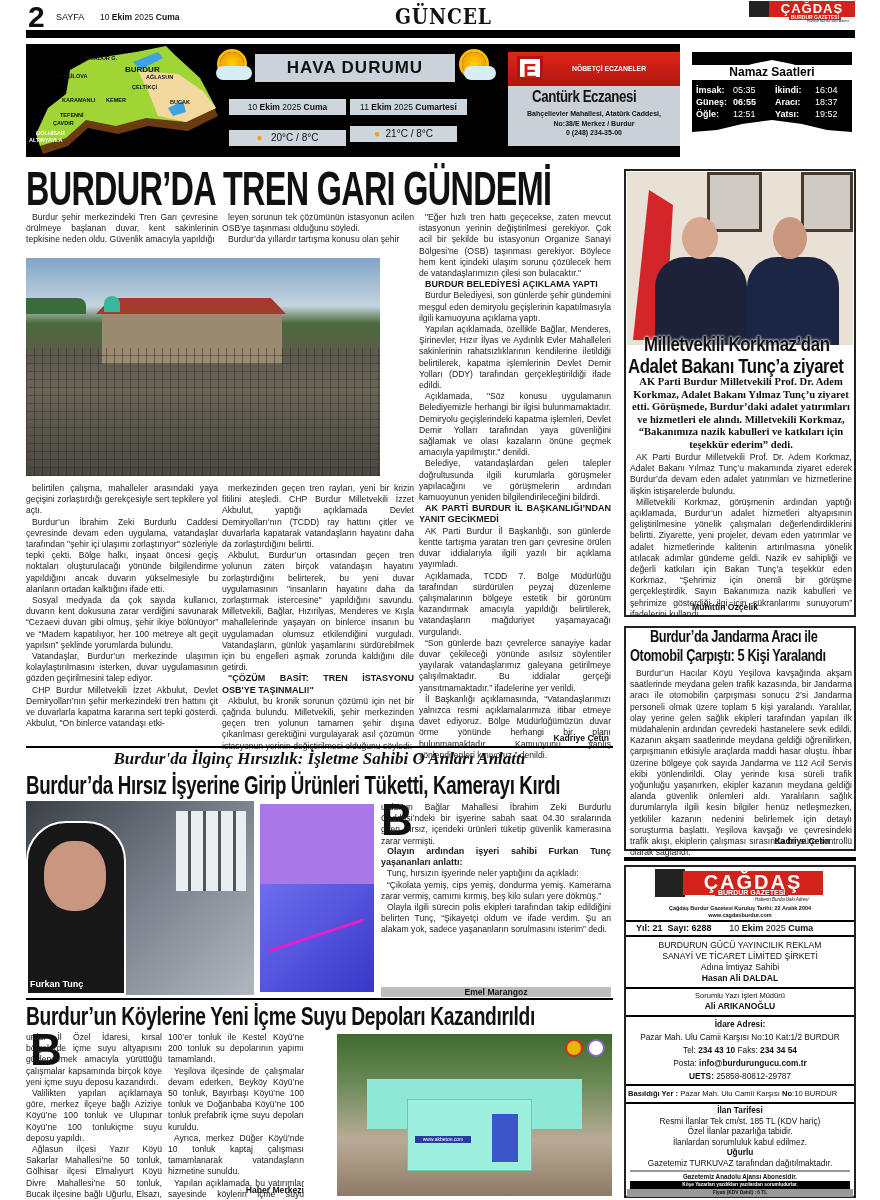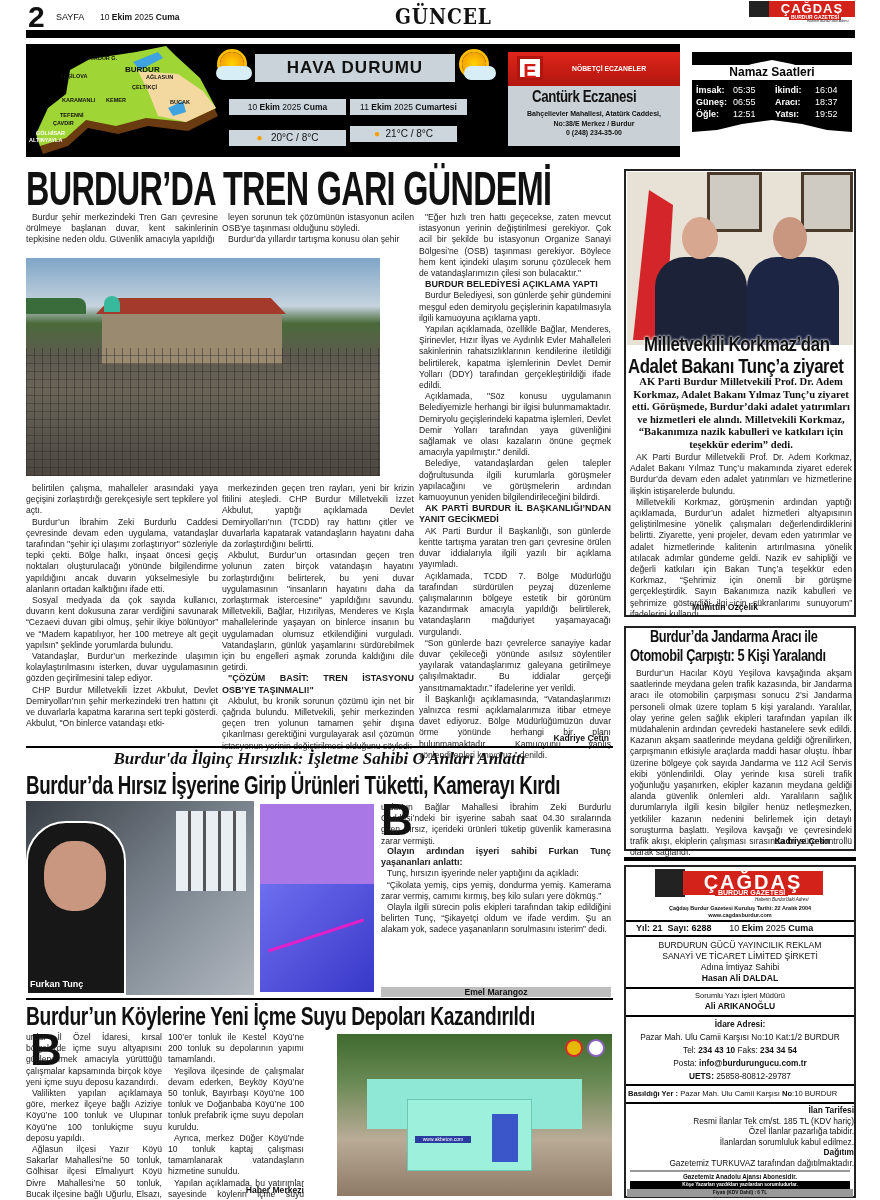--- a/index.html
+++ b/index.html
@@ -120,21 +120,21 @@
 </div>
 <div class="abs nm" style="left:696px;top:84px;width:150px;line-height:12px">
   <div style="display:flex">
       <span style="width:37px">İmsak:</span>
       <span style="width:42px;font-weight:normal">05:35</span>
       <span style="width:40px">İkindi:</span>
       <span style="font-weight:normal">16:04</span>
     </div>
   <div style="display:flex">
       <span style="width:37px">Güneş:</span>
-      <span style="width:42px;font-weight:normal">06:55</span>
+      <span style="width:42px;font-weight:bold">06:55</span>
       <span style="width:40px">Aracı:</span>
       <span style="font-weight:normal">18:37</span>
     </div>
   <div style="display:flex">
       <span style="width:37px">Öğle:</span>
       <span style="width:42px;font-weight:normal">12:51</span>
       <span style="width:40px">Yatsı:</span>
       <span style="font-weight:normal">19:52</span>
     </div>
 </div>
@@ -296,24 +296,24 @@
   <div>Pazar Mah. Ulu Camii Karşısı No:10 Kat:1/2 BURDUR</div>
   <div><span>Tel:</span> <b>234 43 10</b> <span>Faks:</span> <b>234 34 54</b></div>
   <div><span>Posta:</span> <b>info@burdurungucu.com.tr</b></div>
   <div><b>UETS:</b> <span>25858-80812-29787</span></div>
 </div>
 <div class="abs blackbar" style="left:626px;top:1084px;width:228px;height:1.5px"></div>
 <div class="abs" style="left:628px;top:1088px;width:226px;font-size:7.6px;line-height:11px;white-space:nowrap">
   <b>Basıldığı Yer :</b> <span>Pazar Mah. Ulu Camii Karşısı</span> <b>No</b><span>:10 BURDUR</span>
 </div>
 <div class="abs blackbar" style="left:626px;top:1102px;width:228px;height:1.5px"></div>
-<div class="abs" style="left:626px;top:1105px;width:228px;text-align:right;font-size:8.3px;line-height:10.5px">
+<div class="abs" style="left:626px;top:1105px;width:228px;text-align:center;font-size:8.3px;line-height:10.5px">
   <div style="font-weight:bold">İlan Tarifesi</div>
   <div>Resmi İlanlar Tek cm/st. 185 TL (KDV hariç)</div>
   <div>Özel İlanlar pazarlığa tabidir.</div>
   <div>İlanlardan sorumluluk kabul  edilmez.</div>
-  <div style="font-weight:bold">Dağıtım</div>
+  <div style="font-weight:bold">Uğurlu</div>
   <div>Gazetemiz TURKUVAZ tarafından dağıtılmaktadır.</div>
 </div>
 <div class="abs" style="left:630px;top:1170px;width:220px;height:1.5px;background:#999"></div>
 <div class="abs" style="left:626px;top:1172px;width:228px;text-align:center;font-size:6.3px;font-weight:bold;line-height:9px">Gazetemiz Anadolu Ajansı Abonesidir.</div>
 <div class="abs" style="left:630px;top:1181px;width:220px;background:#000;color:#fff;text-align:center;font-size:4.8px;font-weight:bold;line-height:8px">Köşe Yazarları  yazdıkları yazılardan sorumludurlar.</div>
 <div class="abs" style="left:627px;top:1189px;width:226px;background:#999;text-align:center;font-size:4.8px;font-weight:bold;line-height:8px">Fiyatı (KDV Dahil) :  6 TL</div>
 
 </body></html>

